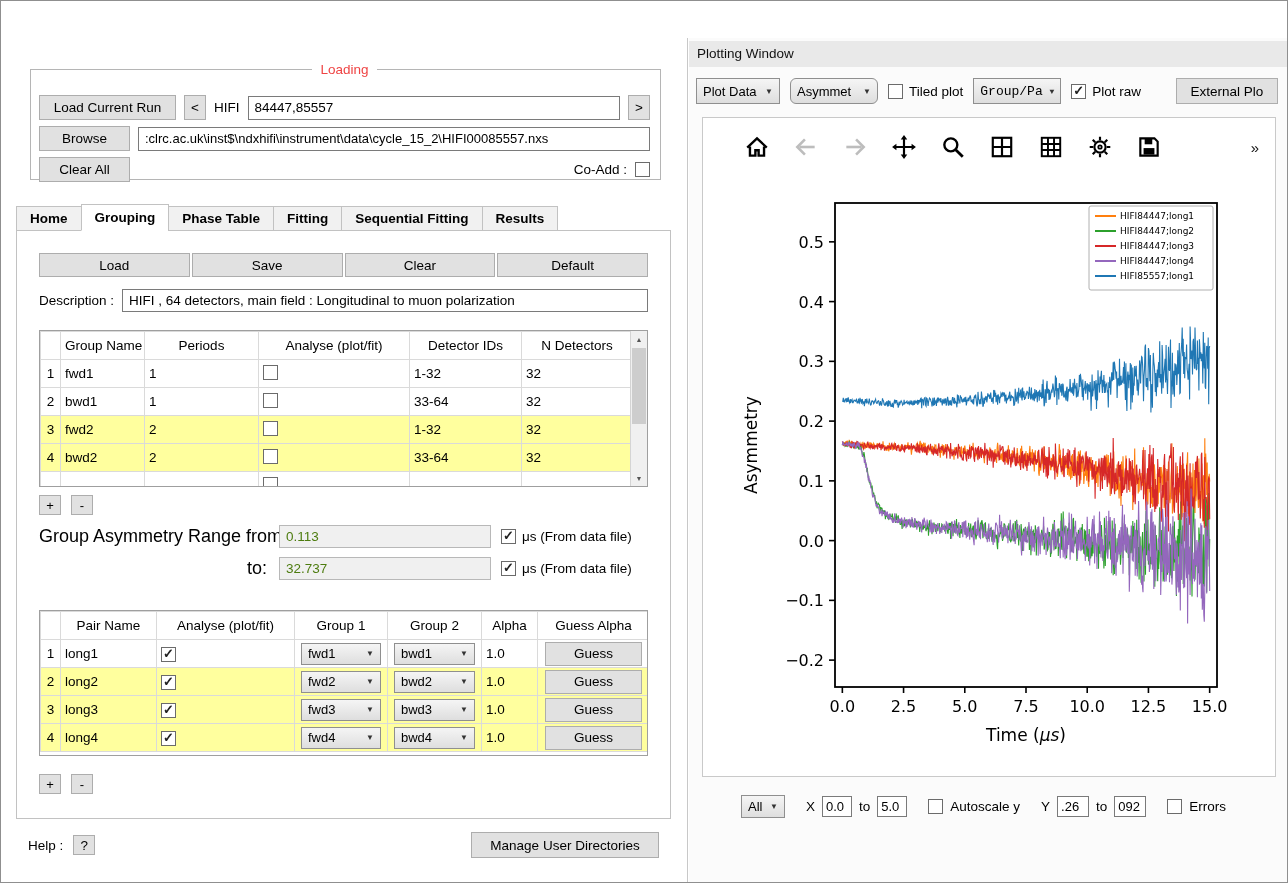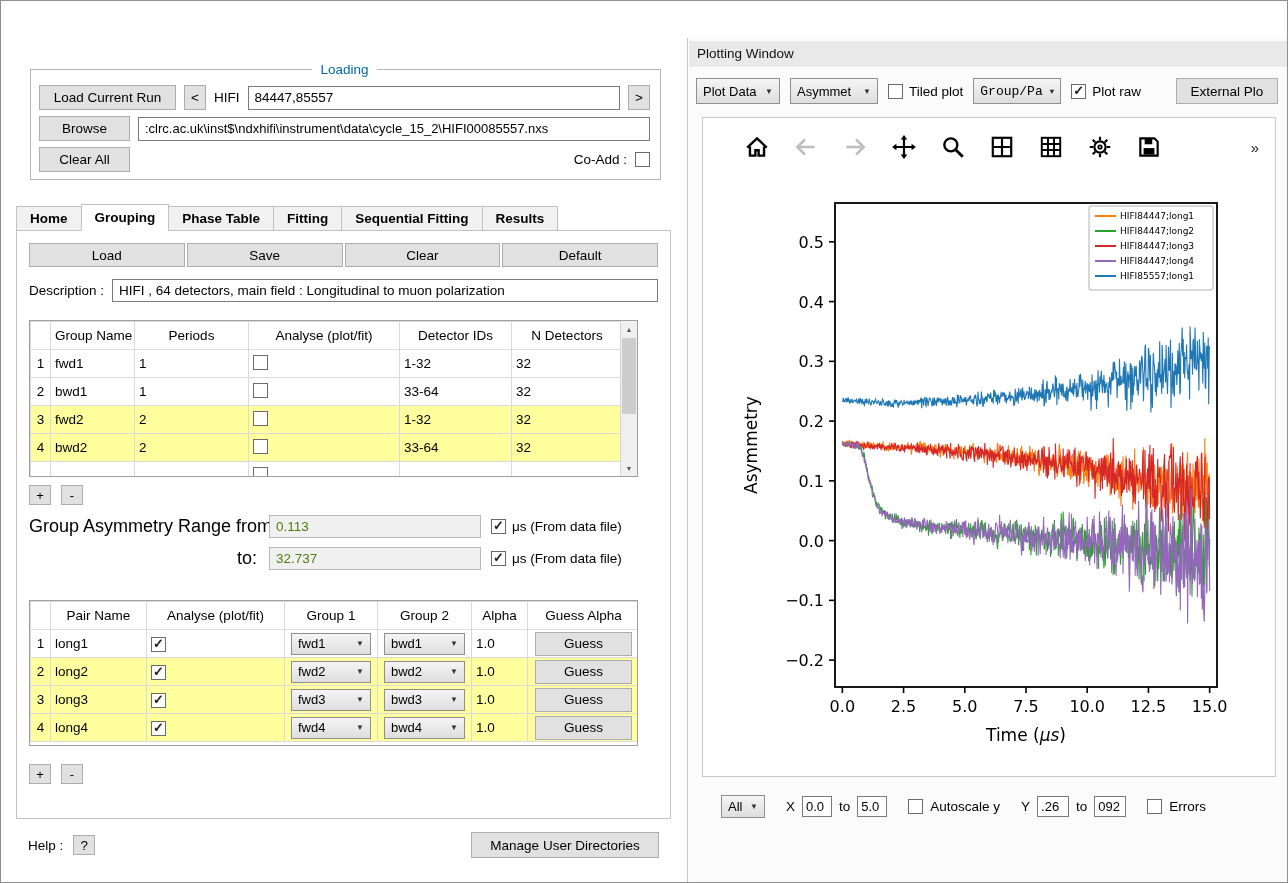--- a/index.html
+++ b/index.html
@@ -25,28 +25,28 @@
   .tinput{border:1px solid #7a7a7a;background:#fff;font-size:13.5px;font-family:inherit;padding:0 6px;height:24px;}
   .tinput:disabled,.tinput.disabled{background:#f0f0f0;border-color:#b8b8b8;color:#4d7c0f;}
   .cb{width:15px;height:15px;border:1px solid #6b6b6b;background:#fff;display:inline-flex;align-items:center;justify-content:center;flex:none;font-size:13px;color:#222;}
   .cb.checked::after{content:"✓";font-weight:bold;margin-top:-2px;}
   .combo{display:inline-flex;align-items:center;background:linear-gradient(#f5f5f5,#dedede);border:1px solid #8f8f8f;height:26px;padding:0 6px;font-size:13px;}
   .combo .arrow{font-size:8px;color:#333;margin-left:auto;padding-left:6px;}
   .lbl{font-size:13.5px;color:#000;white-space:nowrap;}
 
   
   fieldset.loading{margin:24px 26px 0 28px;border:1px solid #b5b5b5;padding:2px 10px 8px 8px;height:118px;}
-  fieldset.loading legend{margin:0 auto;padding:0 8px;color:#0369a1;font-size:13.5px;}
+  fieldset.loading legend{margin:10px auto;padding:0 8px;color:#ef4444;font-size:13.5px;}
   .l-row{display:flex;align-items:center;gap:8px;margin-top:6px;height:25px;}
 
   
   .tabbar{display:flex;align-items:flex-end;margin:24px 0 0 14px;height:27px;position:relative;z-index:2;}
   .tab{height:25px;padding:0 13px;display:flex;align-items:center;background:#f1f1f1;border:1px solid #c2c2c2;font-size:13.5px;margin-right:-1px;font-weight:bold;}
   .tab.active{height:27px;background:#fff;border-bottom:1px solid #fff;}
-  .tab-frame{margin:-1px 16px 0 14px;border:1px solid #c2c2c2;height:589px;padding:12px;background:#fff;position:relative;z-index:1;}
+  .tab-frame{margin:-1px 16px 0 14px;border:1px solid #c2c2c2;height:589px;padding:22px;background:#fff;position:relative;z-index:1;}
 
   .gbtn-row{display:flex;gap:2px;}
   .gbtn-row .btn{flex:1;height:24px;}
   .desc-row{display:flex;align-items:center;margin-top:12px;}
   .desc-row .lbl{margin-right:8px;}
   .desc-row .tinput{flex:1;height:23px;}
 
   
   .tbl-wrap{position:relative;border:1px solid #9f9f9f;width:609px;overflow:hidden;background:#fff;}
   table.qt{border-collapse:collapse;table-layout:fixed;width:592px;}
@@ -81,21 +81,21 @@
   .plot-toolbar{height:36px;display:flex;align-items:center;gap:10px;padding:0 10px 0 7px;margin-top:6px;}
   .plot-toolbar .combo{height:26px;}
   .plot-toolbar .cb-group{display:flex;align-items:center;gap:6px;}
   .plot-frame{margin:8px 12px 0 13px;width:574px;height:660px;border:1px solid #c9c9c9;background:#fff;}
   .mpl-toolbar{height:58px;display:flex;align-items:center;gap:22px;padding:0 16px 0 40px;}
   .mpl-icon{width:27px;height:27px;display:inline-flex;align-items:center;justify-content:center;flex:none;}
   .mpl-icon svg{width:26px;height:26px;}
   .mpl-spacer{flex:1;}
   .overflow-chevron{font-size:15px;color:#111;}
   .figure{width:572px;height:594px;}
-  .plot-controls{display:flex;align-items:center;gap:7px;margin-top:18px;padding-left:32px;font-size:13.5px;}
+  .plot-controls{display:flex;align-items:center;gap:7px;margin-top:18px;padding-left:52px;font-size:13.5px;}
   .plot-controls .combo{height:23px;}
   .num-in{width:30px;height:21px;border:1px solid #7a7a7a;font-size:13px;font-family:inherit;padding:0 3px;}
   .gap-l{margin-left:14px;}
 </style>
 </head>
 <body>
 
 <div class="window">
 
 
@@ -339,21 +339,21 @@
 
   <div class="right-panel">
 
     <div class="dock-title">Plotting Window</div>
 
     <div class="plot-toolbar">
       <span class="combo" style="width:84px;">
           <span>Plot Data</span>
           <span class="arrow">▼</span>
         </span>
-      <span class="combo" style="width:88px;">
+      <span class="combo" style="width:88px;border-radius:6px;">
           <span>Asymmet</span>
           <span class="arrow">▼</span>
         </span>
       <span class="cb-group">
         <span class="cb"></span>
         <span class="lbl">Tiled plot</span>
       </span>
       <span class="combo" style="width:88px;font-family:Liberation Mono, monospace;">
           <span>Group/Pa</span>
           <span class="arrow">▼</span>

